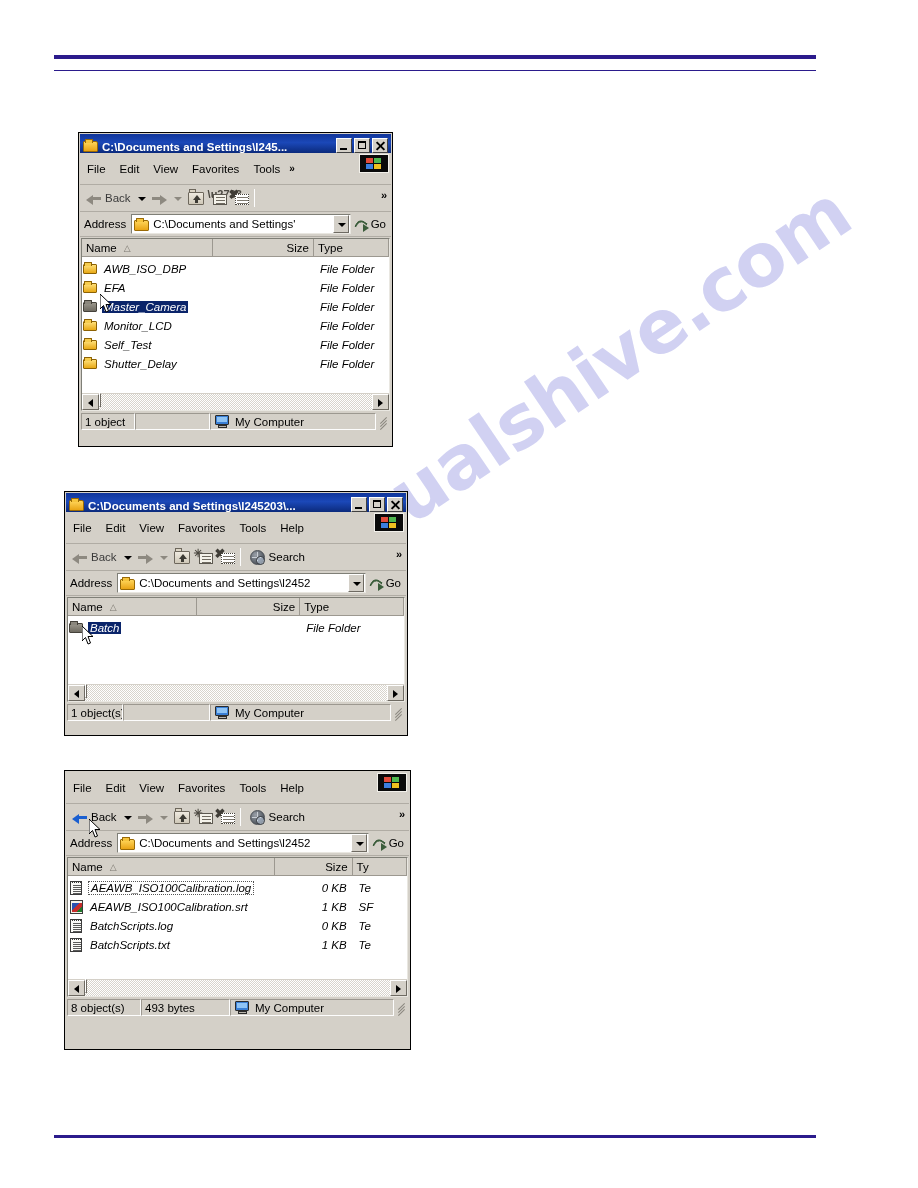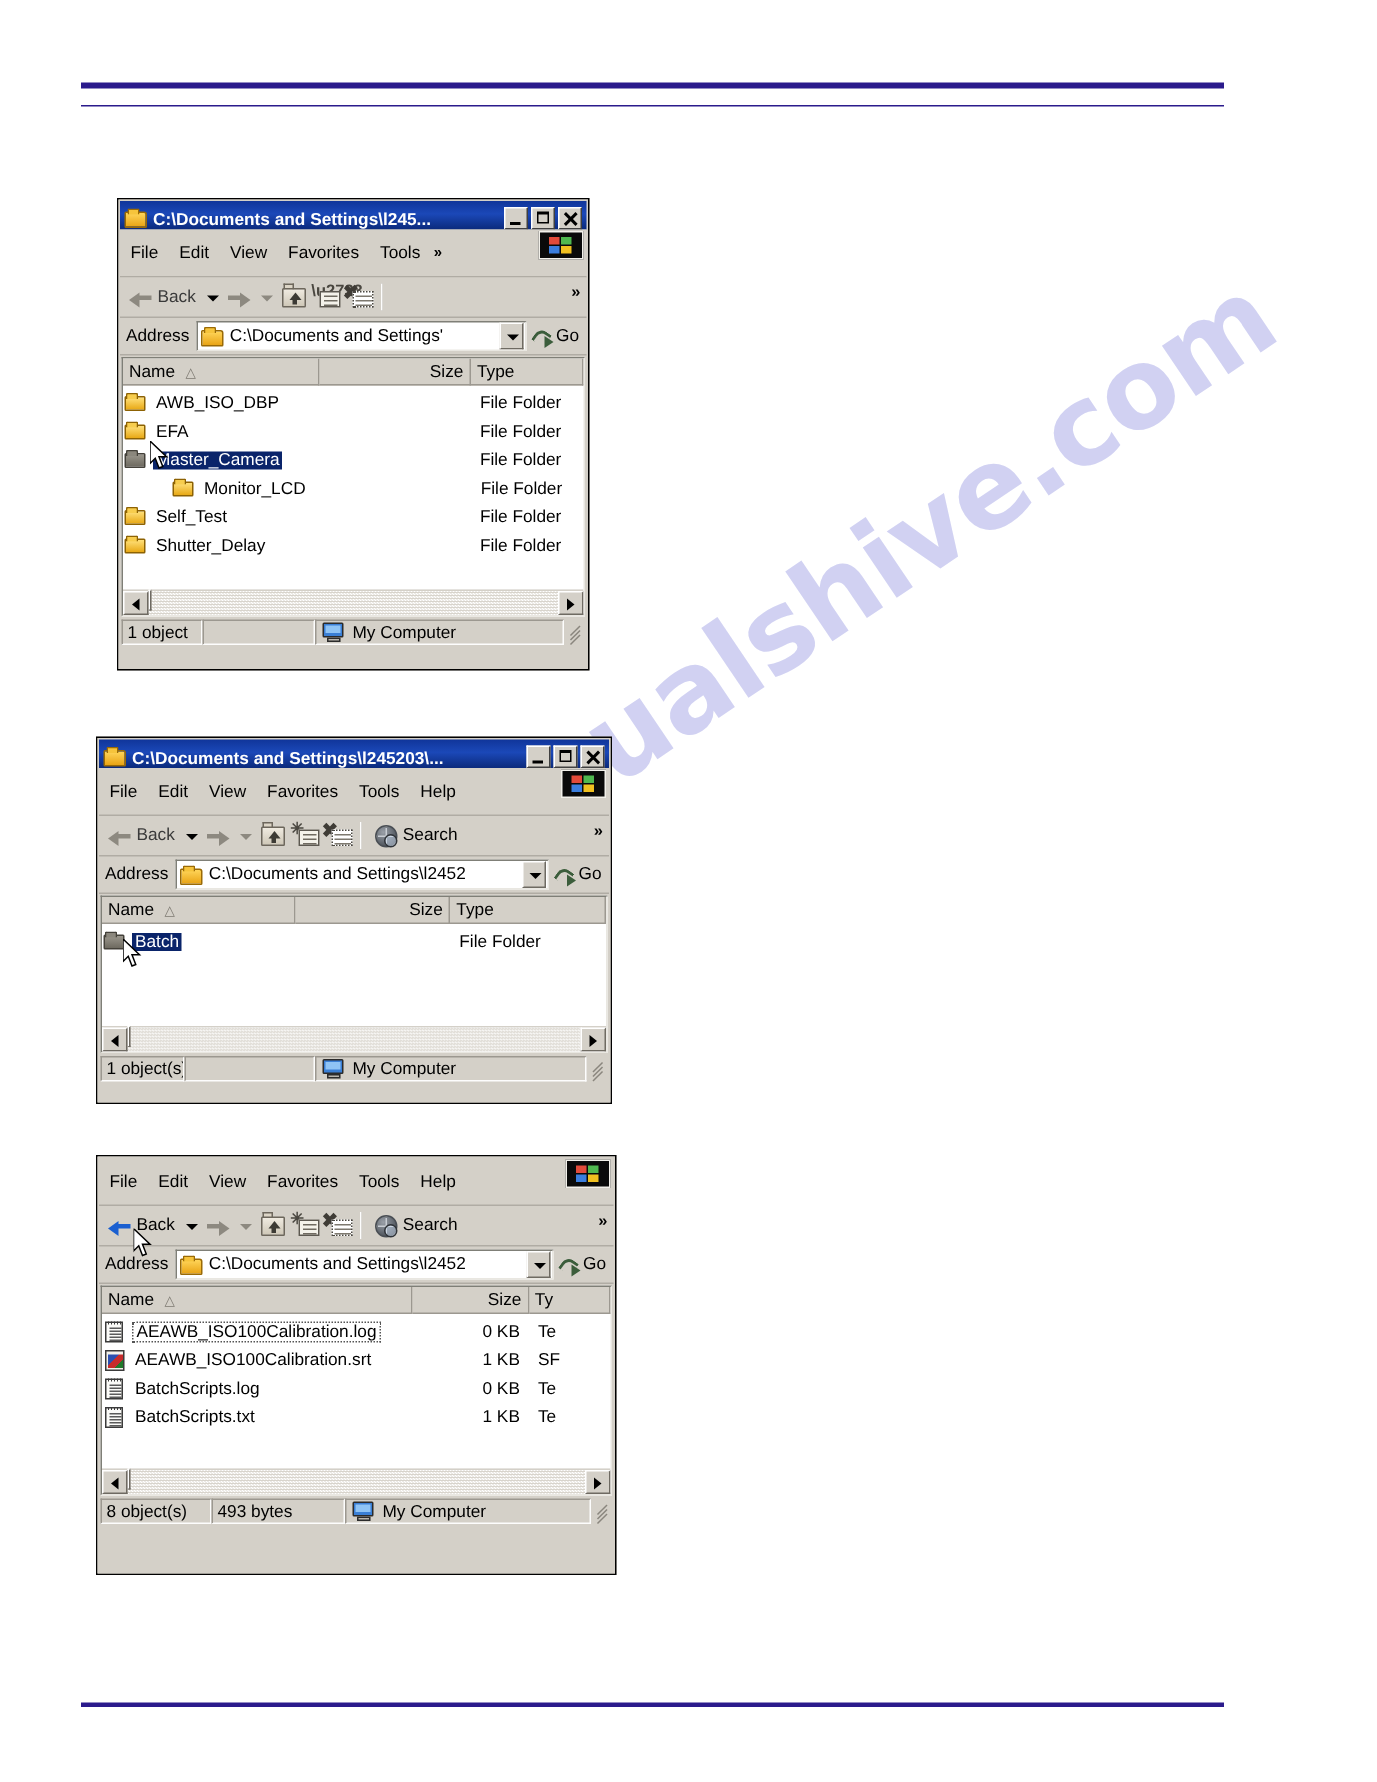--- a/index.html
+++ b/index.html
@@ -318,21 +318,21 @@
   .hcell {
     background: #d4d0c8;
     border-right: 1px solid #9c9890;
     border-bottom: 1px solid #9c9890;
     display: flex; align-items: center;
     font-size: 11.5px; padding: 0 4px;
     cursor: default; white-space: nowrap;
   }
   .hcell.r { justify-content: flex-end; }
   .sortglyph { margin-left: 7px; color: #7e7a72; font-size: 9px; }
-  .rows { padding-top: 2px; }
+  .rows { padding-top: 2px; font-style: italic; }
   .row {
     display: flex; align-items: center; height: 19px;
     font-size: 11.5px; white-space: nowrap;
   }
   .cell-name { display: flex; align-items: center; overflow: hidden; }
   .r-ico { width: 17px; height: 16px; position: relative; flex: none; margin-right: 3px; }
   .fldr {
     position: absolute; left: 1px; top: 3px; width: 14px; height: 10px;
     background: linear-gradient(180deg,#ffe07a,#e8a916);
     border: 1px solid #8d6203; border-radius: 1px;
@@ -589,21 +589,21 @@
           <span class="cell-name" style="width:140px;">
             <span class="r-ico">
                 <i class="fldr open"></i>
               </span>
             <span class="name-txt sel">Master_Camera</span>
           </span>
           <span class="cell-size" style="width:108px;"></span>
           <span class="cell-type" style="width:80px;">File Folder</span>
         </div>
         <div class="row">
-          <span class="cell-name" style="width:140px;padding-left:32px;">
+          <span class="cell-name" style="width:140px;">
             <span class="r-ico">
                 <i class="fldr"></i>
               </span>
             <span class="name-txt">Monitor_LCD</span>
           </span>
           <span class="cell-size" style="width:108px;"></span>
           <span class="cell-type" style="width:80px;">File Folder</span>
         </div>
         <div class="row">
           <span class="cell-name" style="width:140px;">

